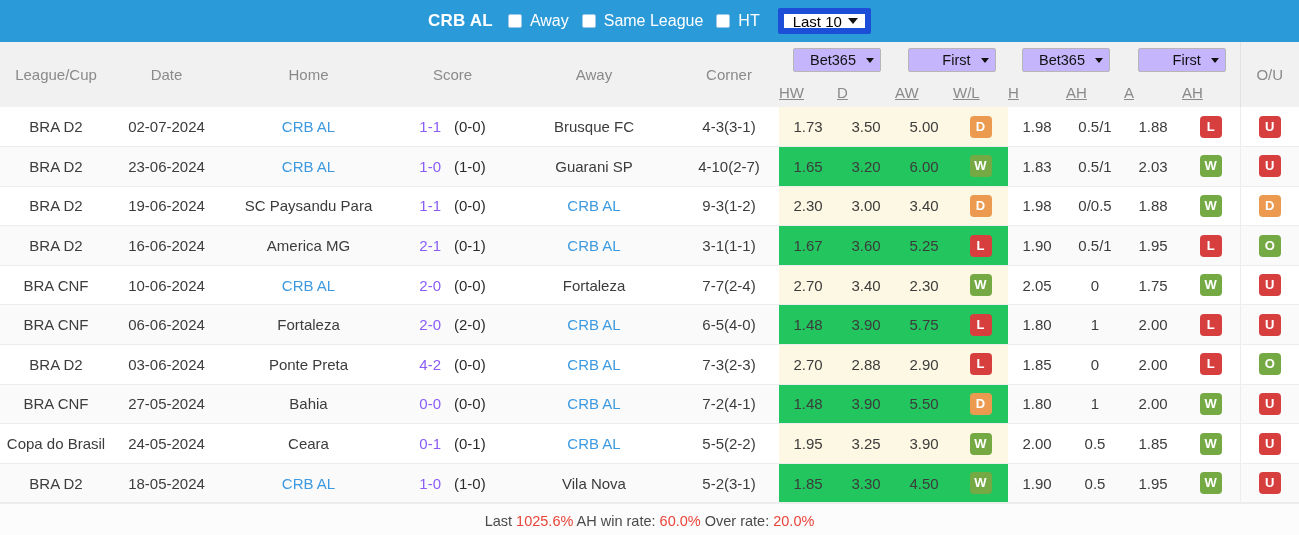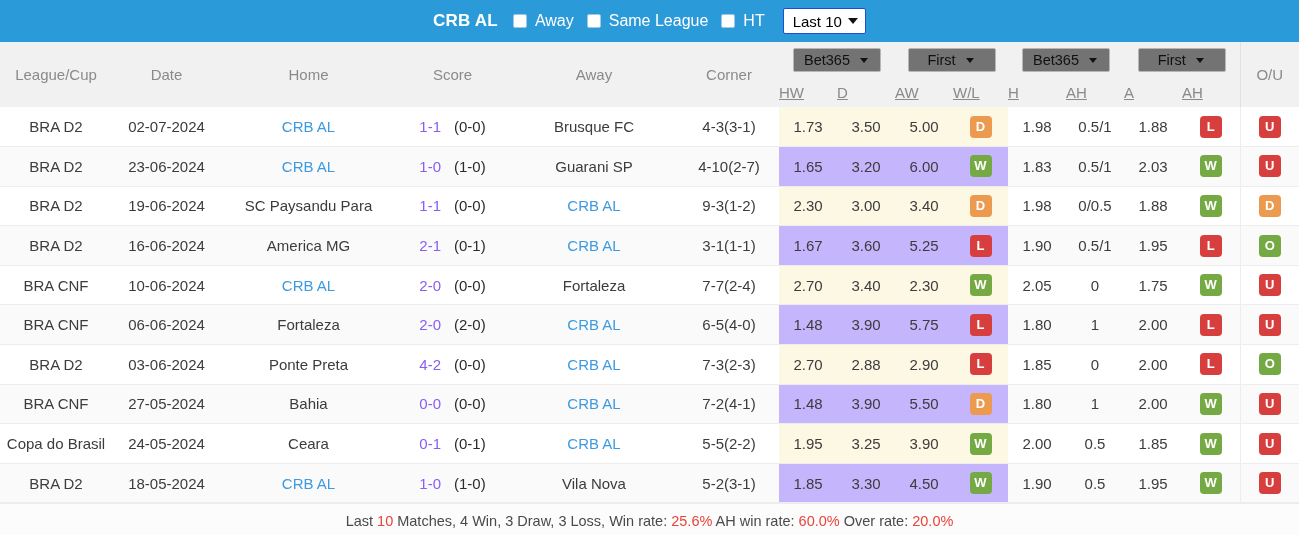--- a/index.html
+++ b/index.html
@@ -34,21 +34,21 @@
     border: 1px solid #9fc9e4;
     border-radius: 2px;
     display: inline-block;
   }
   .chk-label { font-size: 16px; color: #ffffff; }
   .hdr-select {
     display: inline-flex;
     align-items: center;
     gap: 6px;
     background: #ffffff;
-    border: 1px solid #1d4ed8;
+    border: 6px solid #1d4ed8;
     border-radius: 2px;
     height: 26px;
     padding: 0 7px 0 9px;
     color: #000;
     font-size: 15px;
     margin-left: 5px;
   }
   .caret {
     width: 0; height: 0;
     border-left: 5px solid transparent;
@@ -82,23 +82,23 @@
   .selhdr {
     background: #f1f1f1;
     height: 36px;
     text-align: center;
     vertical-align: middle;
     border-bottom: none;
   }
   .tbl-select {
     display: inline-flex;
     align-items: center;
-    justify-content: center;
+    justify-content: flex-end;
     gap: 10px;
-    background: #737373;
+    background: #c4b5fd;
     border: 1px solid #b6b6b6;
     border-radius: 2px;
     height: 24px;
     padding: 0 6px 0 4px;
     color: #111;
     font-size: 14.5px;
     min-width: 88px;
   }
   .subhdr {
     background: #f1f1f1;
@@ -129,21 +129,21 @@
     text-align: center;
     border-bottom: 1px solid #ededed;
     padding: 0 4px;
     white-space: nowrap;
     overflow: hidden;
   }
   tbody tr.even td { background: #ffffff; }
   tbody tr.odd  td { background: #fafafa; }
   
   tbody tr.even td.odds { background: #fdf8e3; }
-  tbody tr.odd  td.odds { background: #c4b5fd; }
+  tbody tr.odd  td.odds { background: #22c55e; }
   tbody td.ou { border-left: 1px solid #ededed; }
   thead th.ou-head { }
 
   .link { color: #3d9ae0; }
   .score-main { color: #8b5cf6; }
   .score-ht { color: #2b2b2b; margin-left: 13px; }
 
   .badge {
     display: inline-block;
     width: 22px; height: 22px;
@@ -439,19 +439,18 @@
         <td>1.95</td>
         <td><span class="badge W">W</span></td>
         <td class="ou"><span class="badge U">U</span></td>
       </tr>
     </tbody>
 </table>
 
 <div id="footer">
   <span>Last </span>
   <span class="hl">10</span>
-  <span> Matches, 4 Win, 3 Draw, 3 Loss, Win rate: </span>
   <span class="hl">25.6%</span>
   <span> AH win rate: </span>
   <span class="hl">60.0%</span>
   <span> Over rate: </span>
   <span class="hl">20.0%</span>
 </div>
 
 </body></html>

